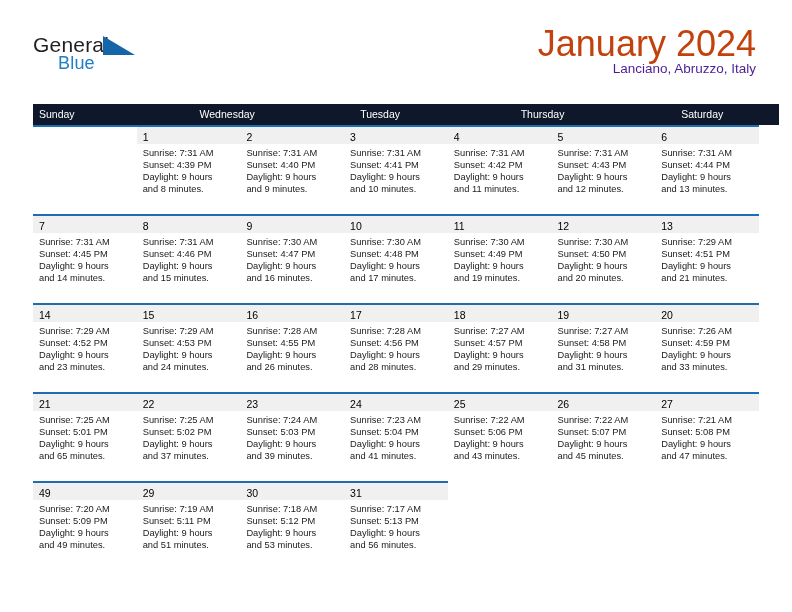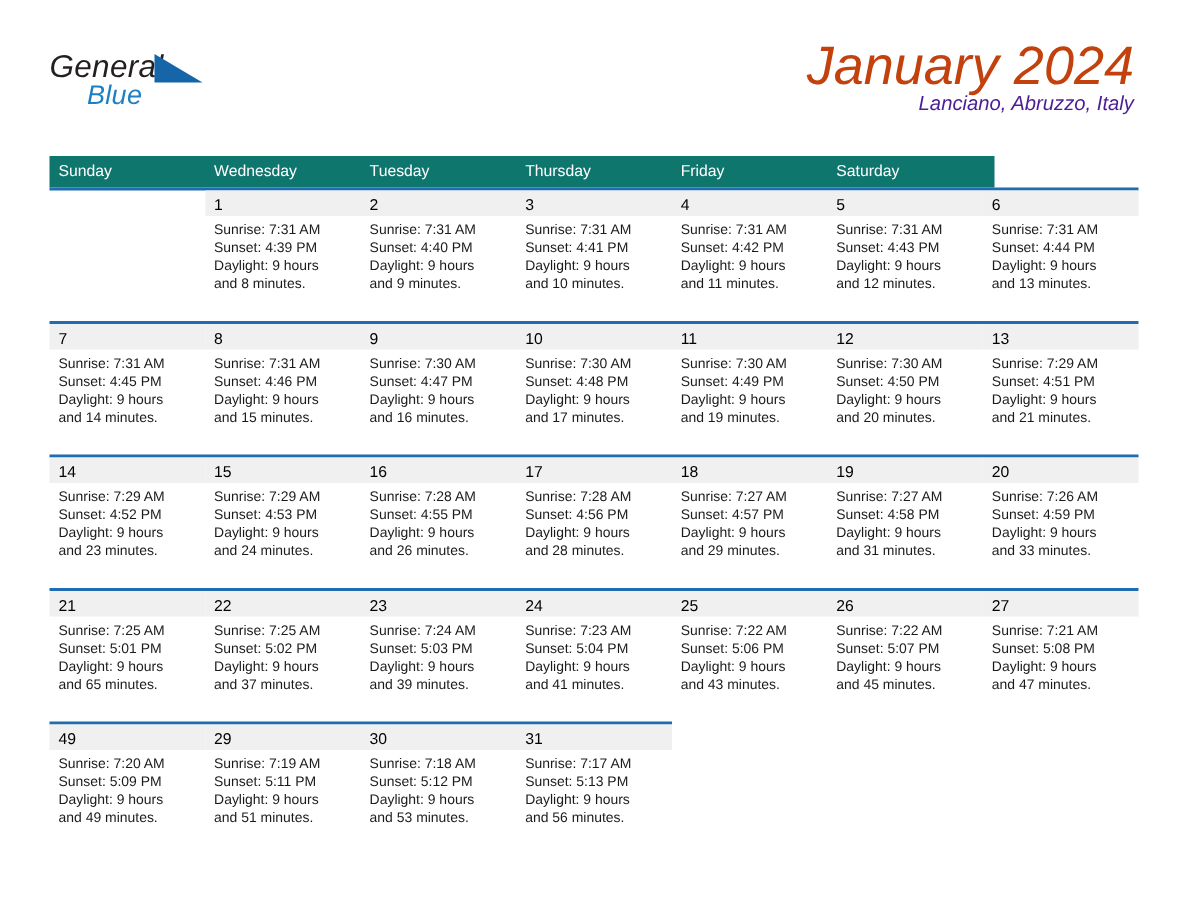--- a/index.html
+++ b/index.html
@@ -22,21 +22,20 @@
     box-sizing: border-box;
   }
 
   
   .header {
     position: absolute;
     left: 0;
     top: 0;
     width: 792px;
     height: 128px;
-    font-style: italic;
   }
 
   .brand {
     position: absolute;
     left: 33px;
     top: 33px;
     width: 200px;
     height: 52px;
   }
   .brand-general {
@@ -91,23 +90,24 @@
   
   .calendar {
     position: absolute;
     left: 33px;
     top: 104px;
     width: 726px;
   }
 
   .dow-row {
     display: flex;
-    width: 630px;
+    width: 746px;
     height: 21px;
-    background: #0f766e;
+    background: #0f172a;
+    justify-content: space-between;
   }
   .dow-cell {
     width: 103.714px;
     box-sizing: border-box;
     padding-left: 6px;
     color: #ffffff;
     font-size: 10.5px;
     line-height: 21px;
     white-space: nowrap;
   }
@@ -180,21 +180,20 @@
 
   </div>
 
   <div class="calendar">
 
     <div class="dow-row">
       <div class="dow-cell">Sunday</div>
       <div class="dow-cell">Wednesday</div>
       <div class="dow-cell">Tuesday</div>
       <div class="dow-cell">Thursday</div>
-      <div class="dow-cell">Friday</div>
       <div class="dow-cell">Saturday</div>
     </div>
 
     <div id="weeks-container">
         <div class="week-row">
           <div class="week-sep"></div>
           <div class="days">
             <div class="day-cell empty">
               <div class="day-num-band"><span class="day-num"></span></div>
               <div class="day-info"></div>

